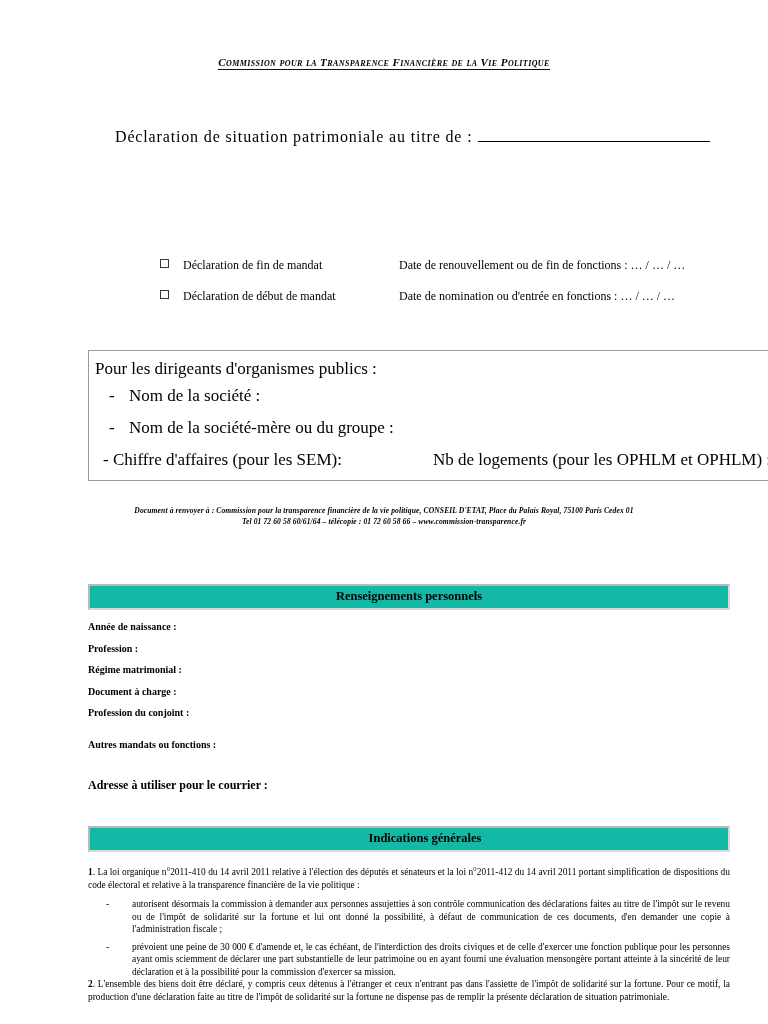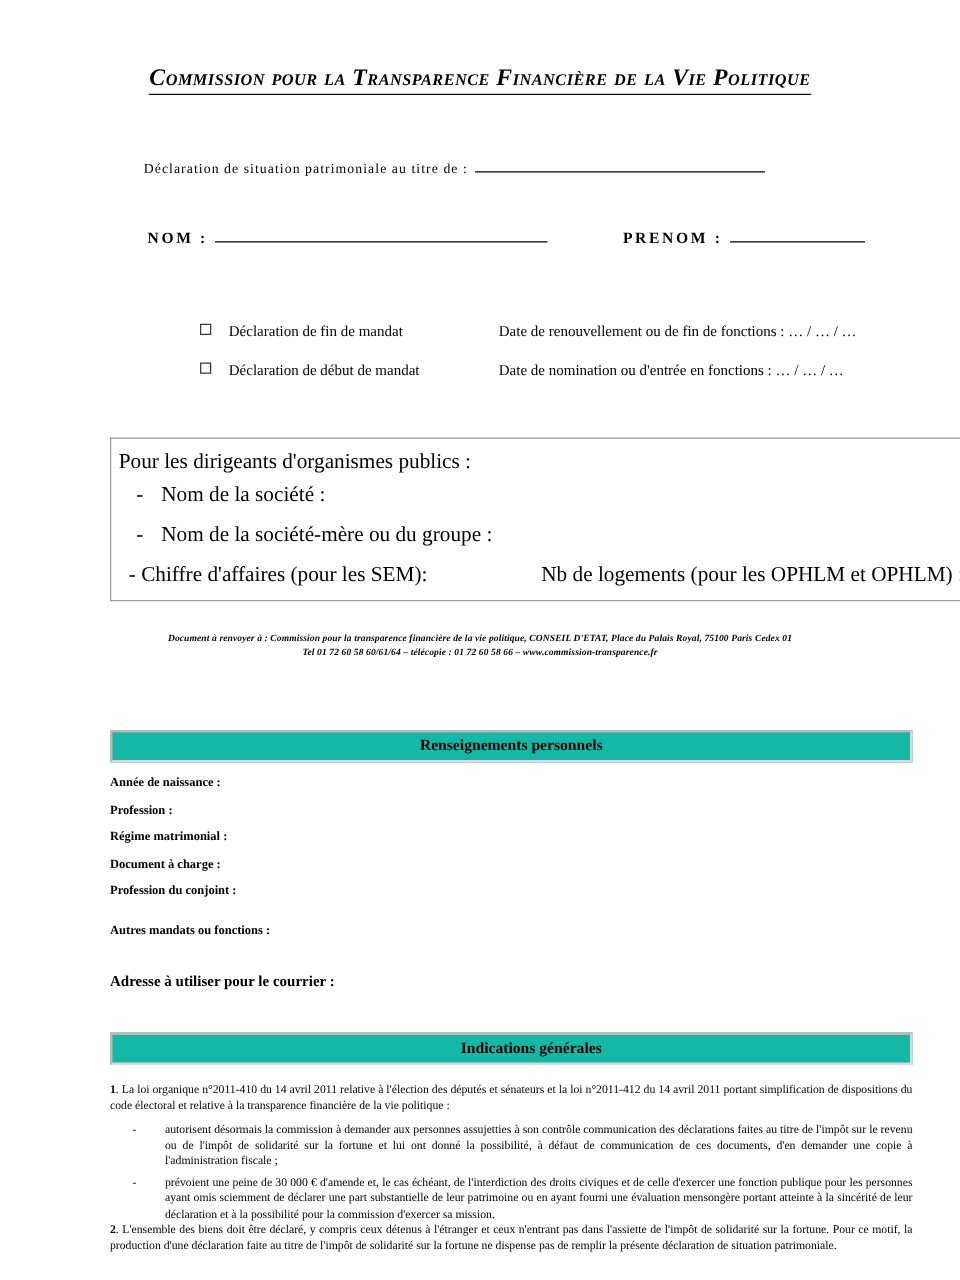--- a/index.html
+++ b/index.html
@@ -28,33 +28,33 @@
     left: 0;
     right: 0;
     top: 52px;
     text-align: center;
   }
   .masthead-title {
     display: inline-block;
     font-variant: small-caps;
     font-style: italic;
     font-weight: bold;
-    font-size: 19px;
+    font-size: 11px;
     letter-spacing: 0.4px;
     border-bottom: 1.1px solid #111;
     padding-bottom: 1px;
     white-space: nowrap;
   }
 
   
   .decl-line {
     position: absolute;
     left: 115px;
     top: 128px;
-    font-size: 11px;
+    font-size: 16px;
     letter-spacing: 0.85px;
     white-space: nowrap;
   }
   .blank {
     display: inline-block;
     border-bottom: 1.3px solid #000;
     vertical-align: baseline;
     height: 0.82em;
     margin-left: 6px;
   }
@@ -234,23 +234,20 @@
 <div class="page">
 
   <div class="masthead">
     <span class="masthead-title">Commission pour la Transparence Financière de la Vie Politique</span>
   </div>
 
   <div class="decl-line">
     <span>Déclaration de situation patrimoniale au titre de :</span><span class="blank blank-title"></span>
   </div>
 
-  <div class="name-row">
-    <span class="name-label">NOM :</span><span class="blank blank-nom"></span><span class="prenom-group"><span class="name-label">PRENOM :</span><span class="blank blank-prenom"></span></span>
-  </div>
 
   <div class="mandate-block">
     <div class="mandate-row">
       <span class="chk"></span>
       <span class="mandate-label">Déclaration de fin de mandat</span>
       <span class="mandate-date">Date de renouvellement ou de fin de fonctions : … / … / …</span>
     </div>
     <div class="mandate-row">
       <span class="chk"></span>
       <span class="mandate-label">Déclaration de début de mandat</span>

